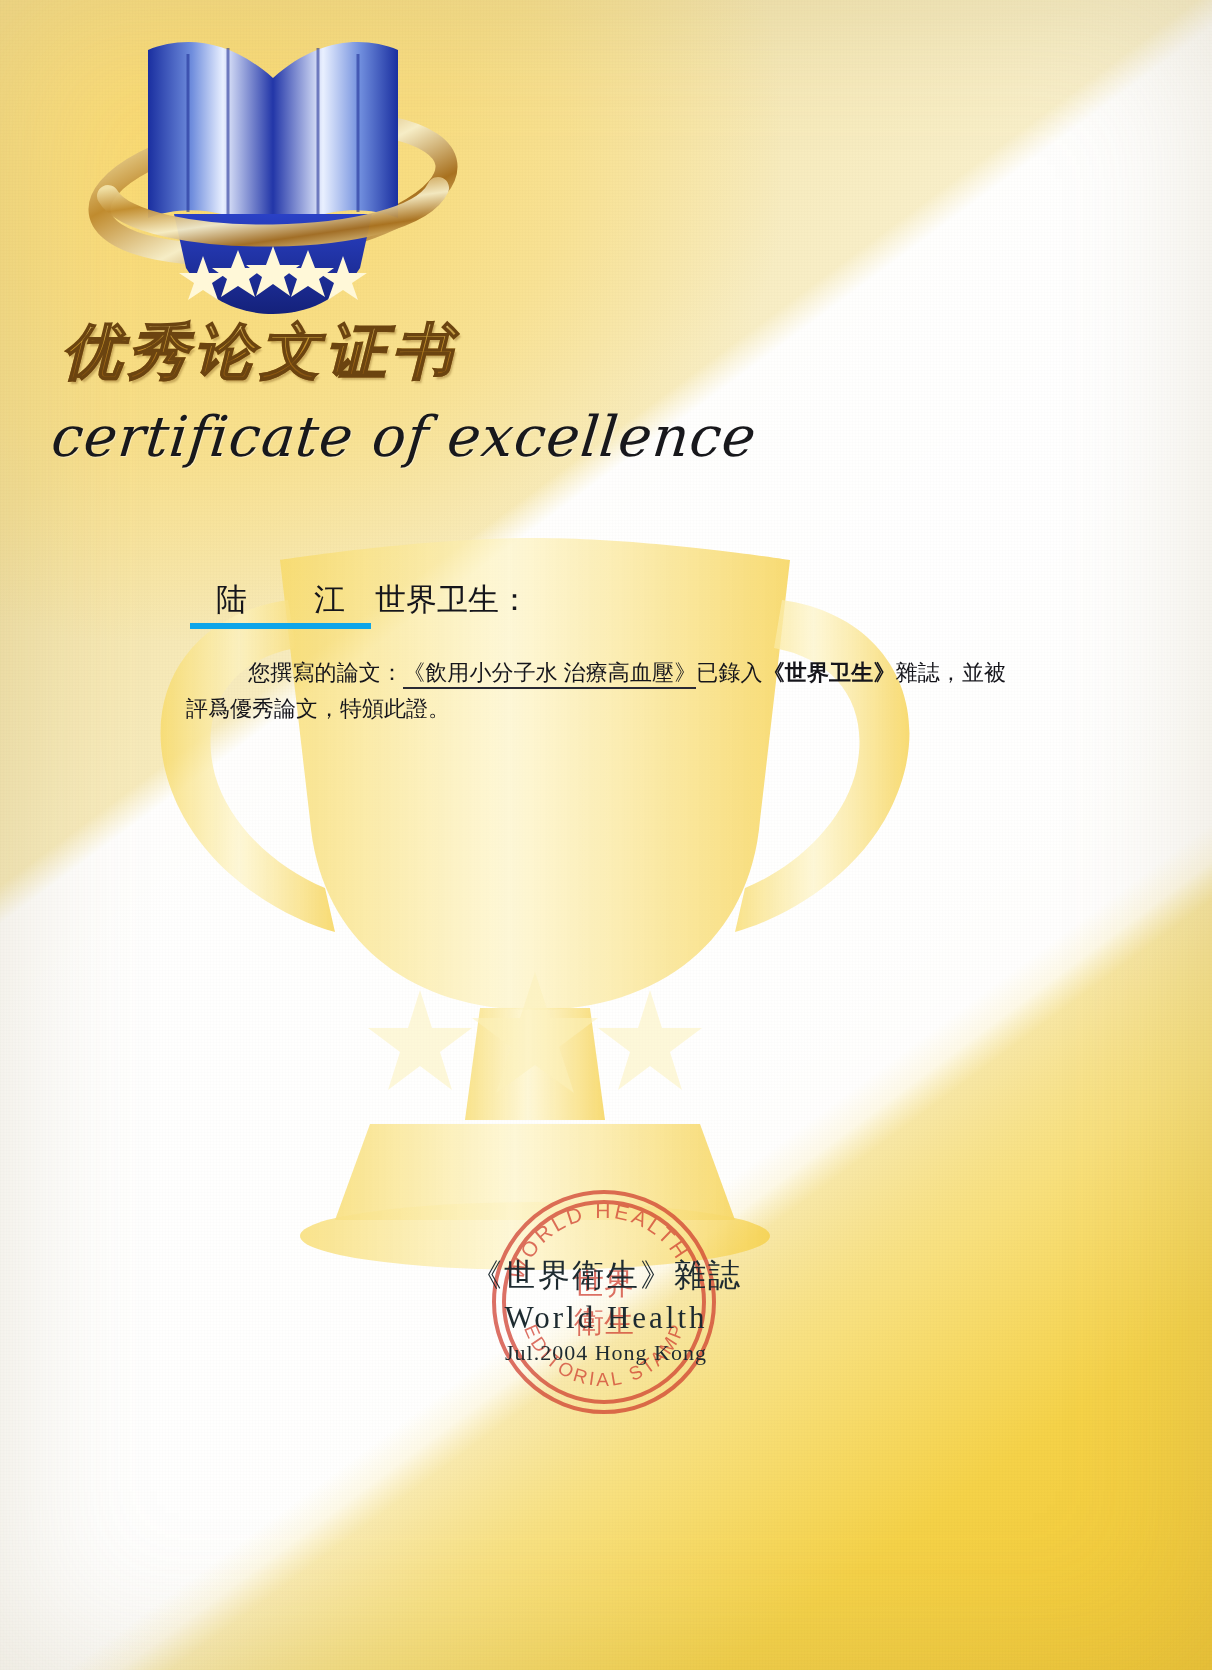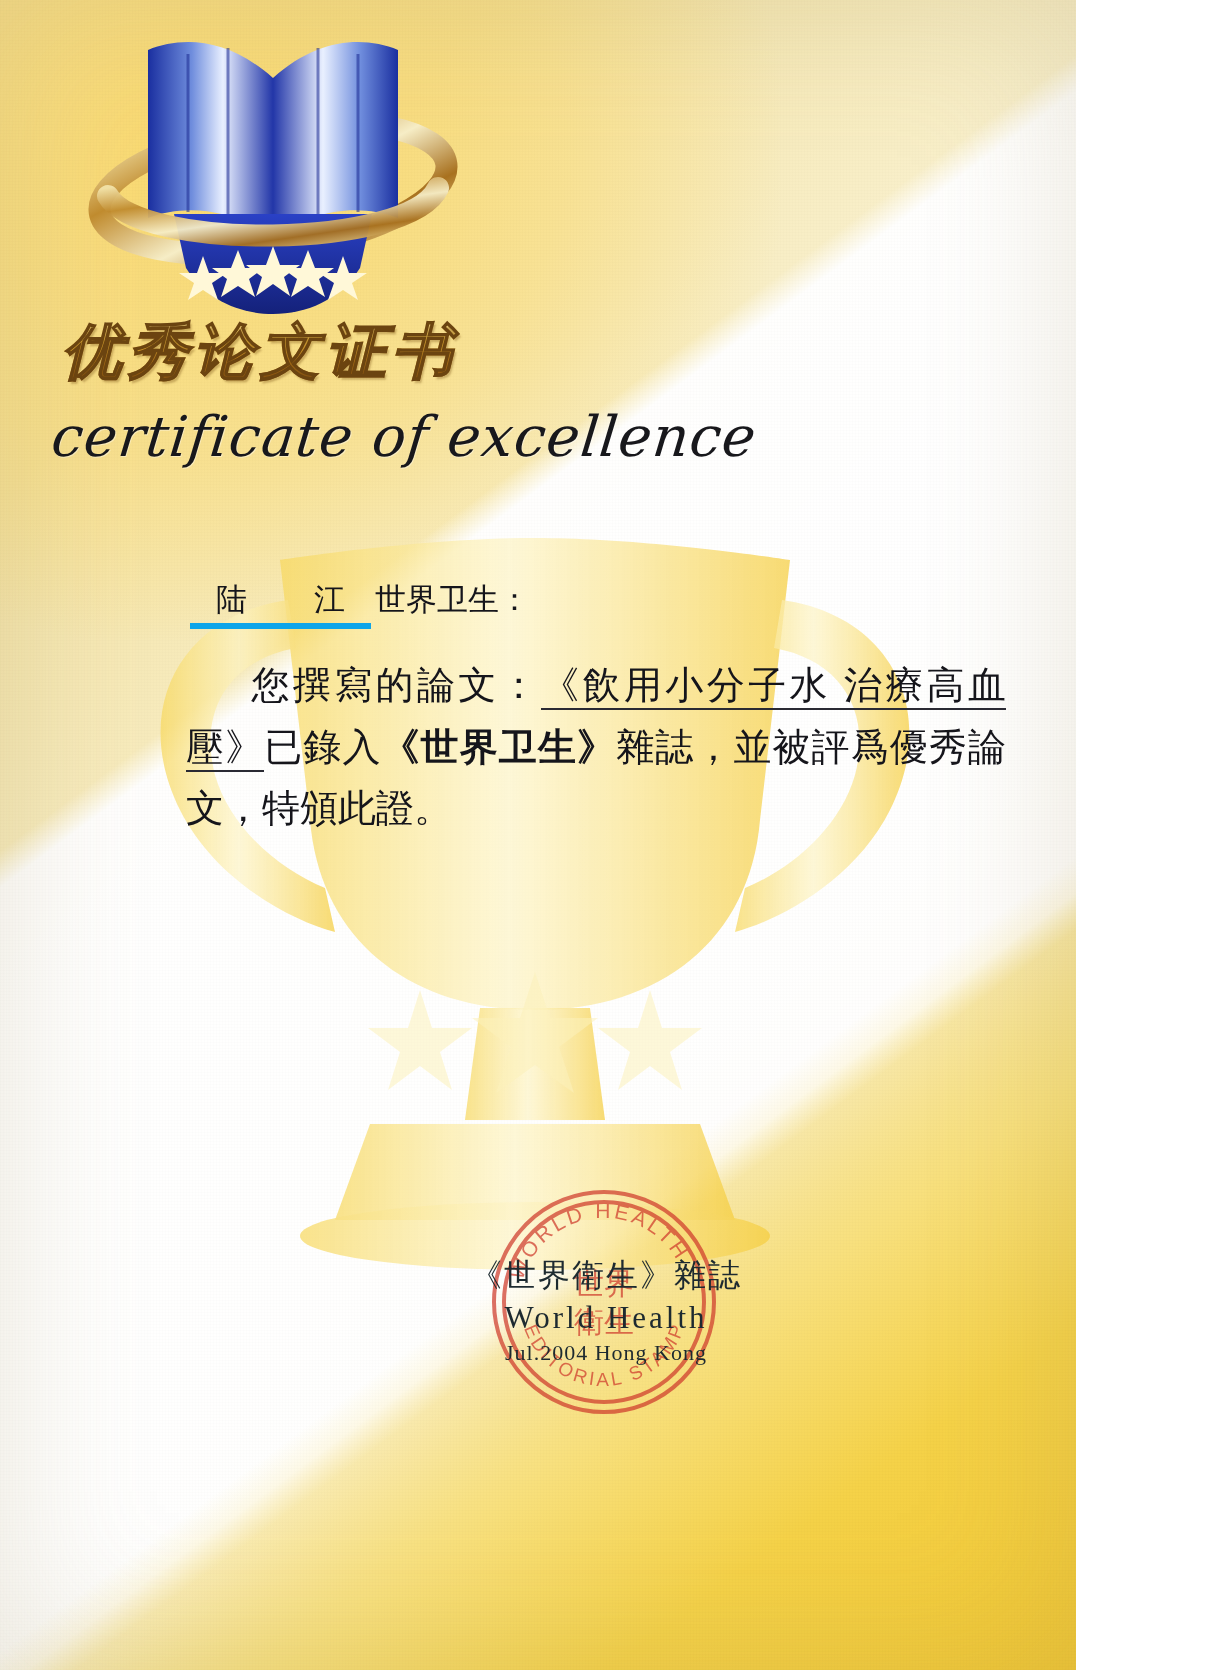--- a/index.html
+++ b/index.html
@@ -2,21 +2,21 @@
 <html><head>
 <meta charset="utf-8">
 <style>
   html, body {
     margin: 0;
     padding: 0;
     background: #ffffff;
   }
   #cert {
     position: relative;
-    width: 1076px;
+    width: 1212px;
     height: 1670px;
     overflow: hidden;
     background: #fdfbf2;
     font-family: "Liberation Serif", serif;
   }
 
   
   .bg-base {
     position: absolute;
     inset: 0;
@@ -138,21 +138,21 @@
     display: inline-block;
     min-width: 150px;
     text-align: center;
     letter-spacing: 18px;
     text-indent: 18px;
     border-bottom: 6px solid #0ea5e9;
     padding: 0 8px 2px 8px;
     margin: 0 4px;
   }
   .para-cn {
-    font-size: 38px;
+    font-size: 22px;
     line-height: 1.62;
     margin: 0 0 18px 0;
     text-align: justify;
   }
   .para-cn .indent { display: inline-block; width: 62px; }
   .para-cn .thesis {
     border-bottom: 2px solid #2a2a33;
     padding-bottom: 2px;
   }
   .para-cn .journal { font-weight: bold; }

